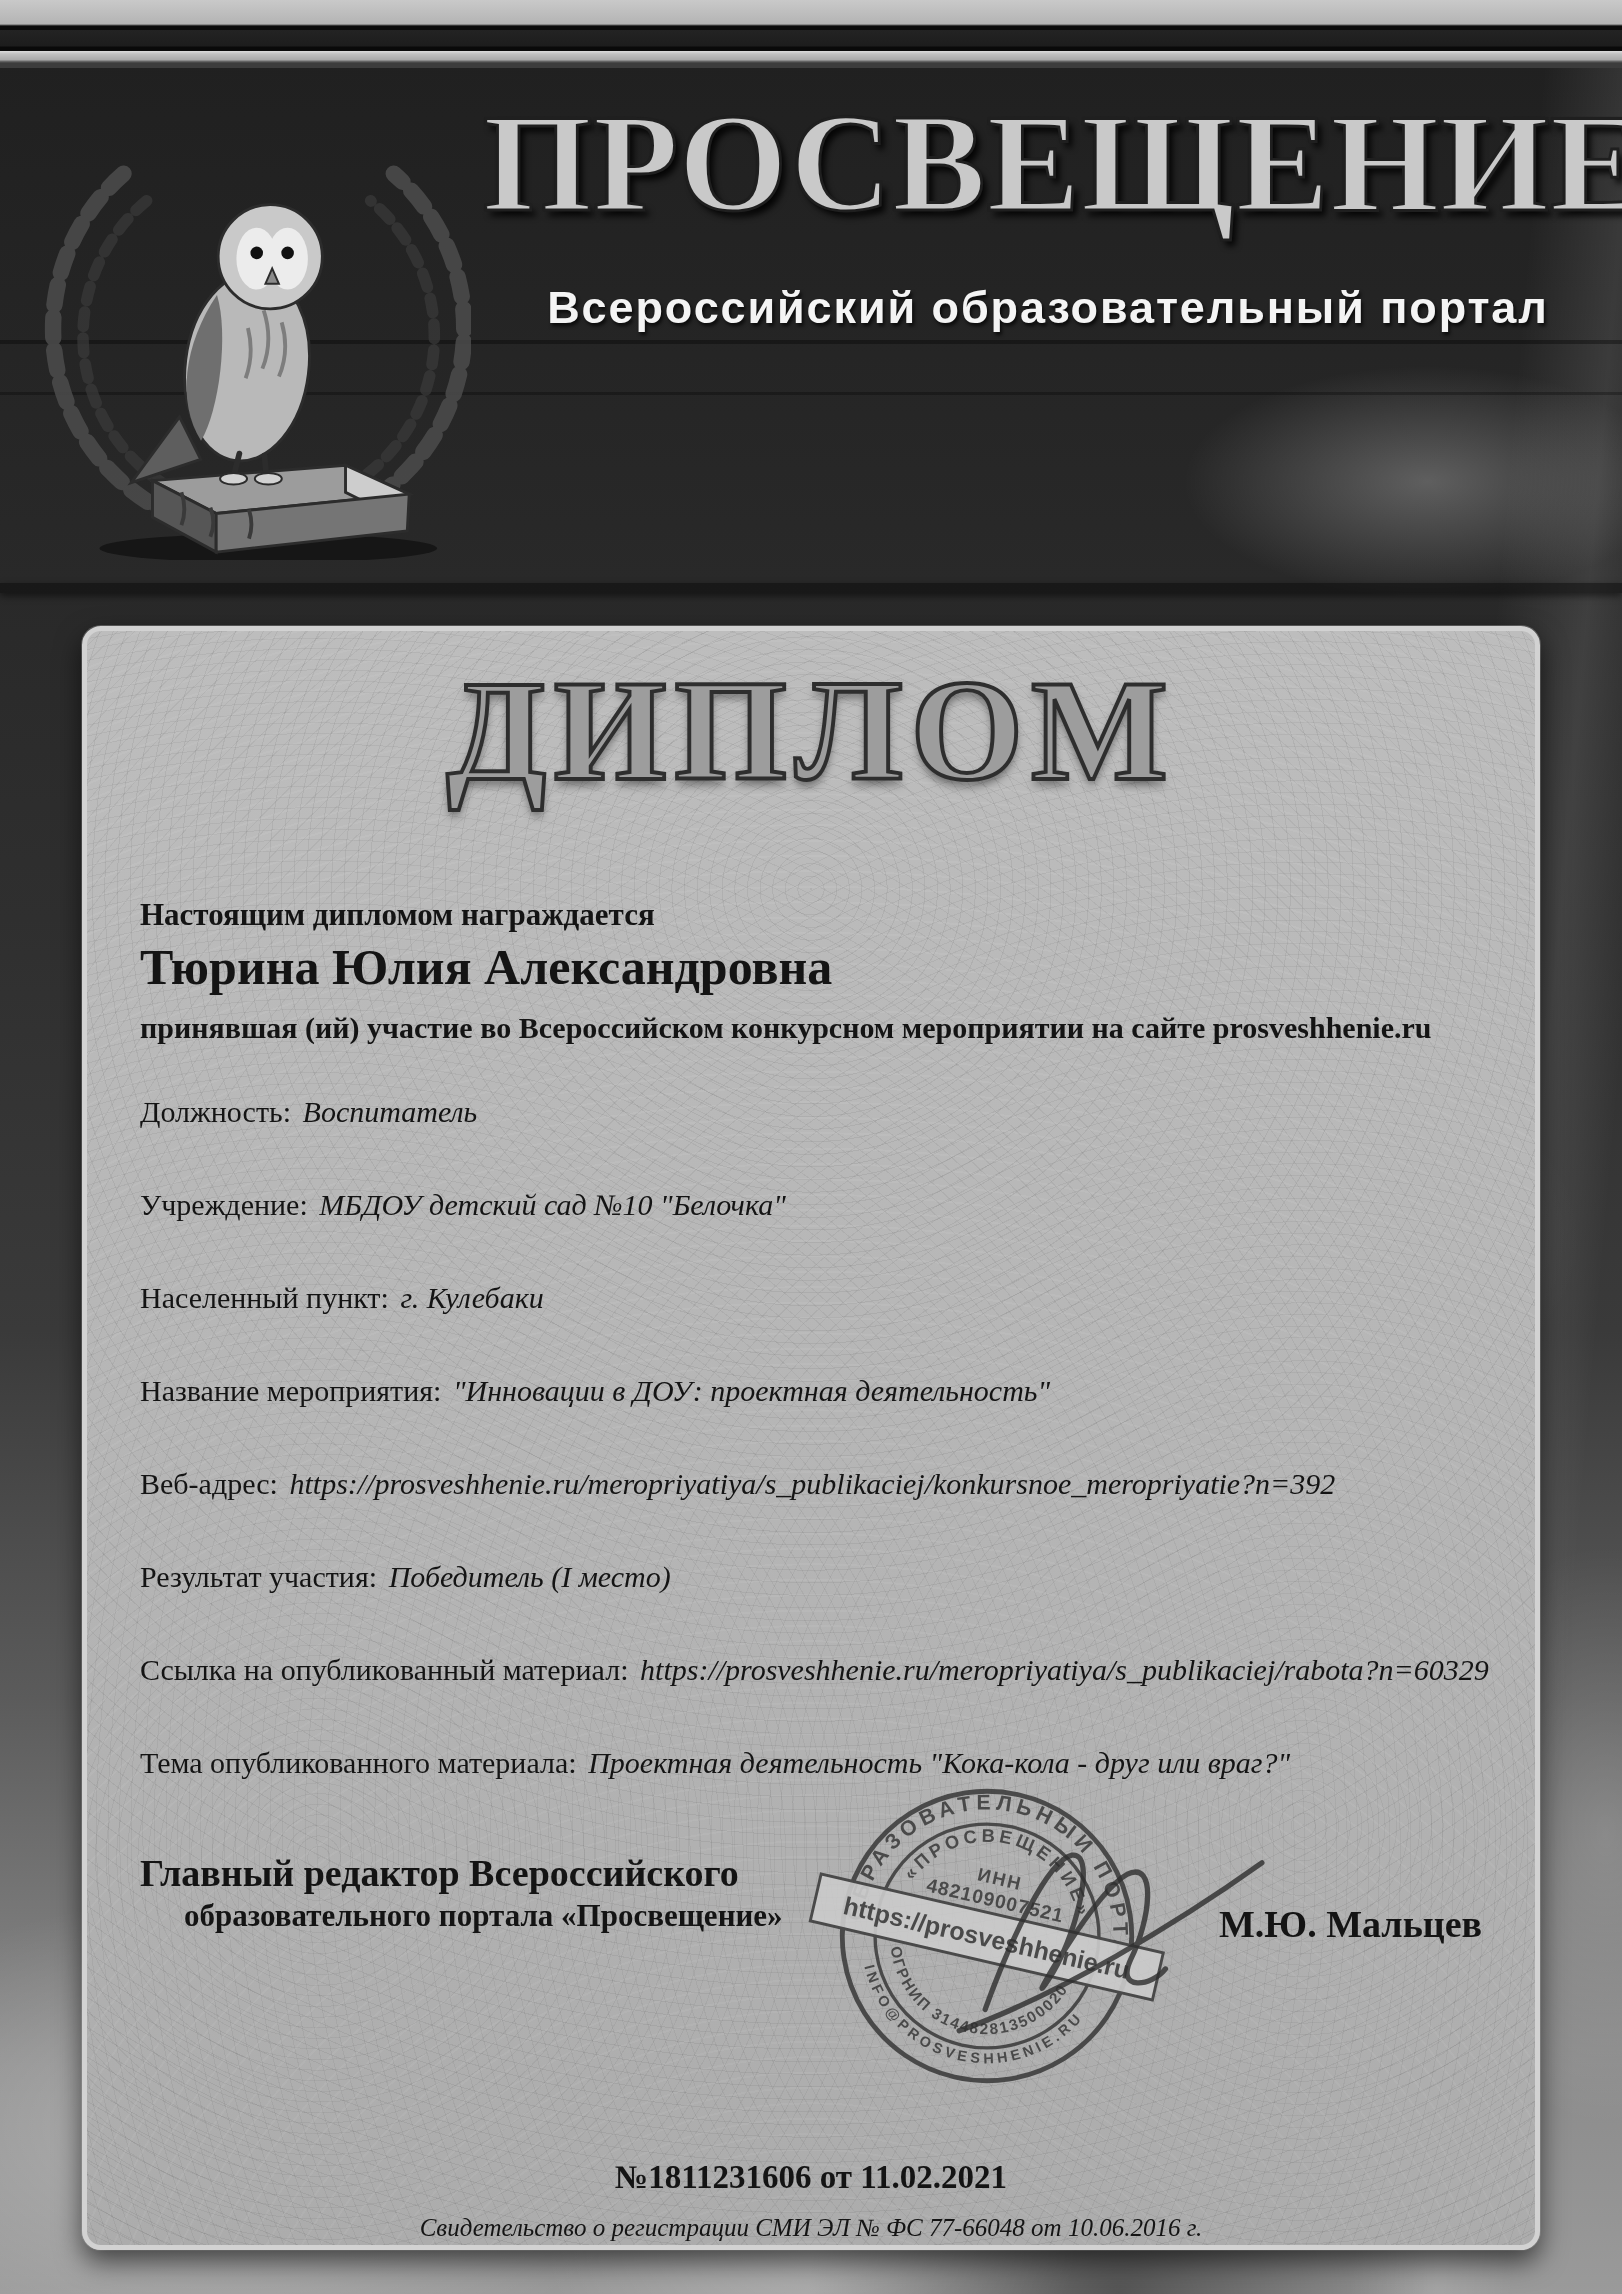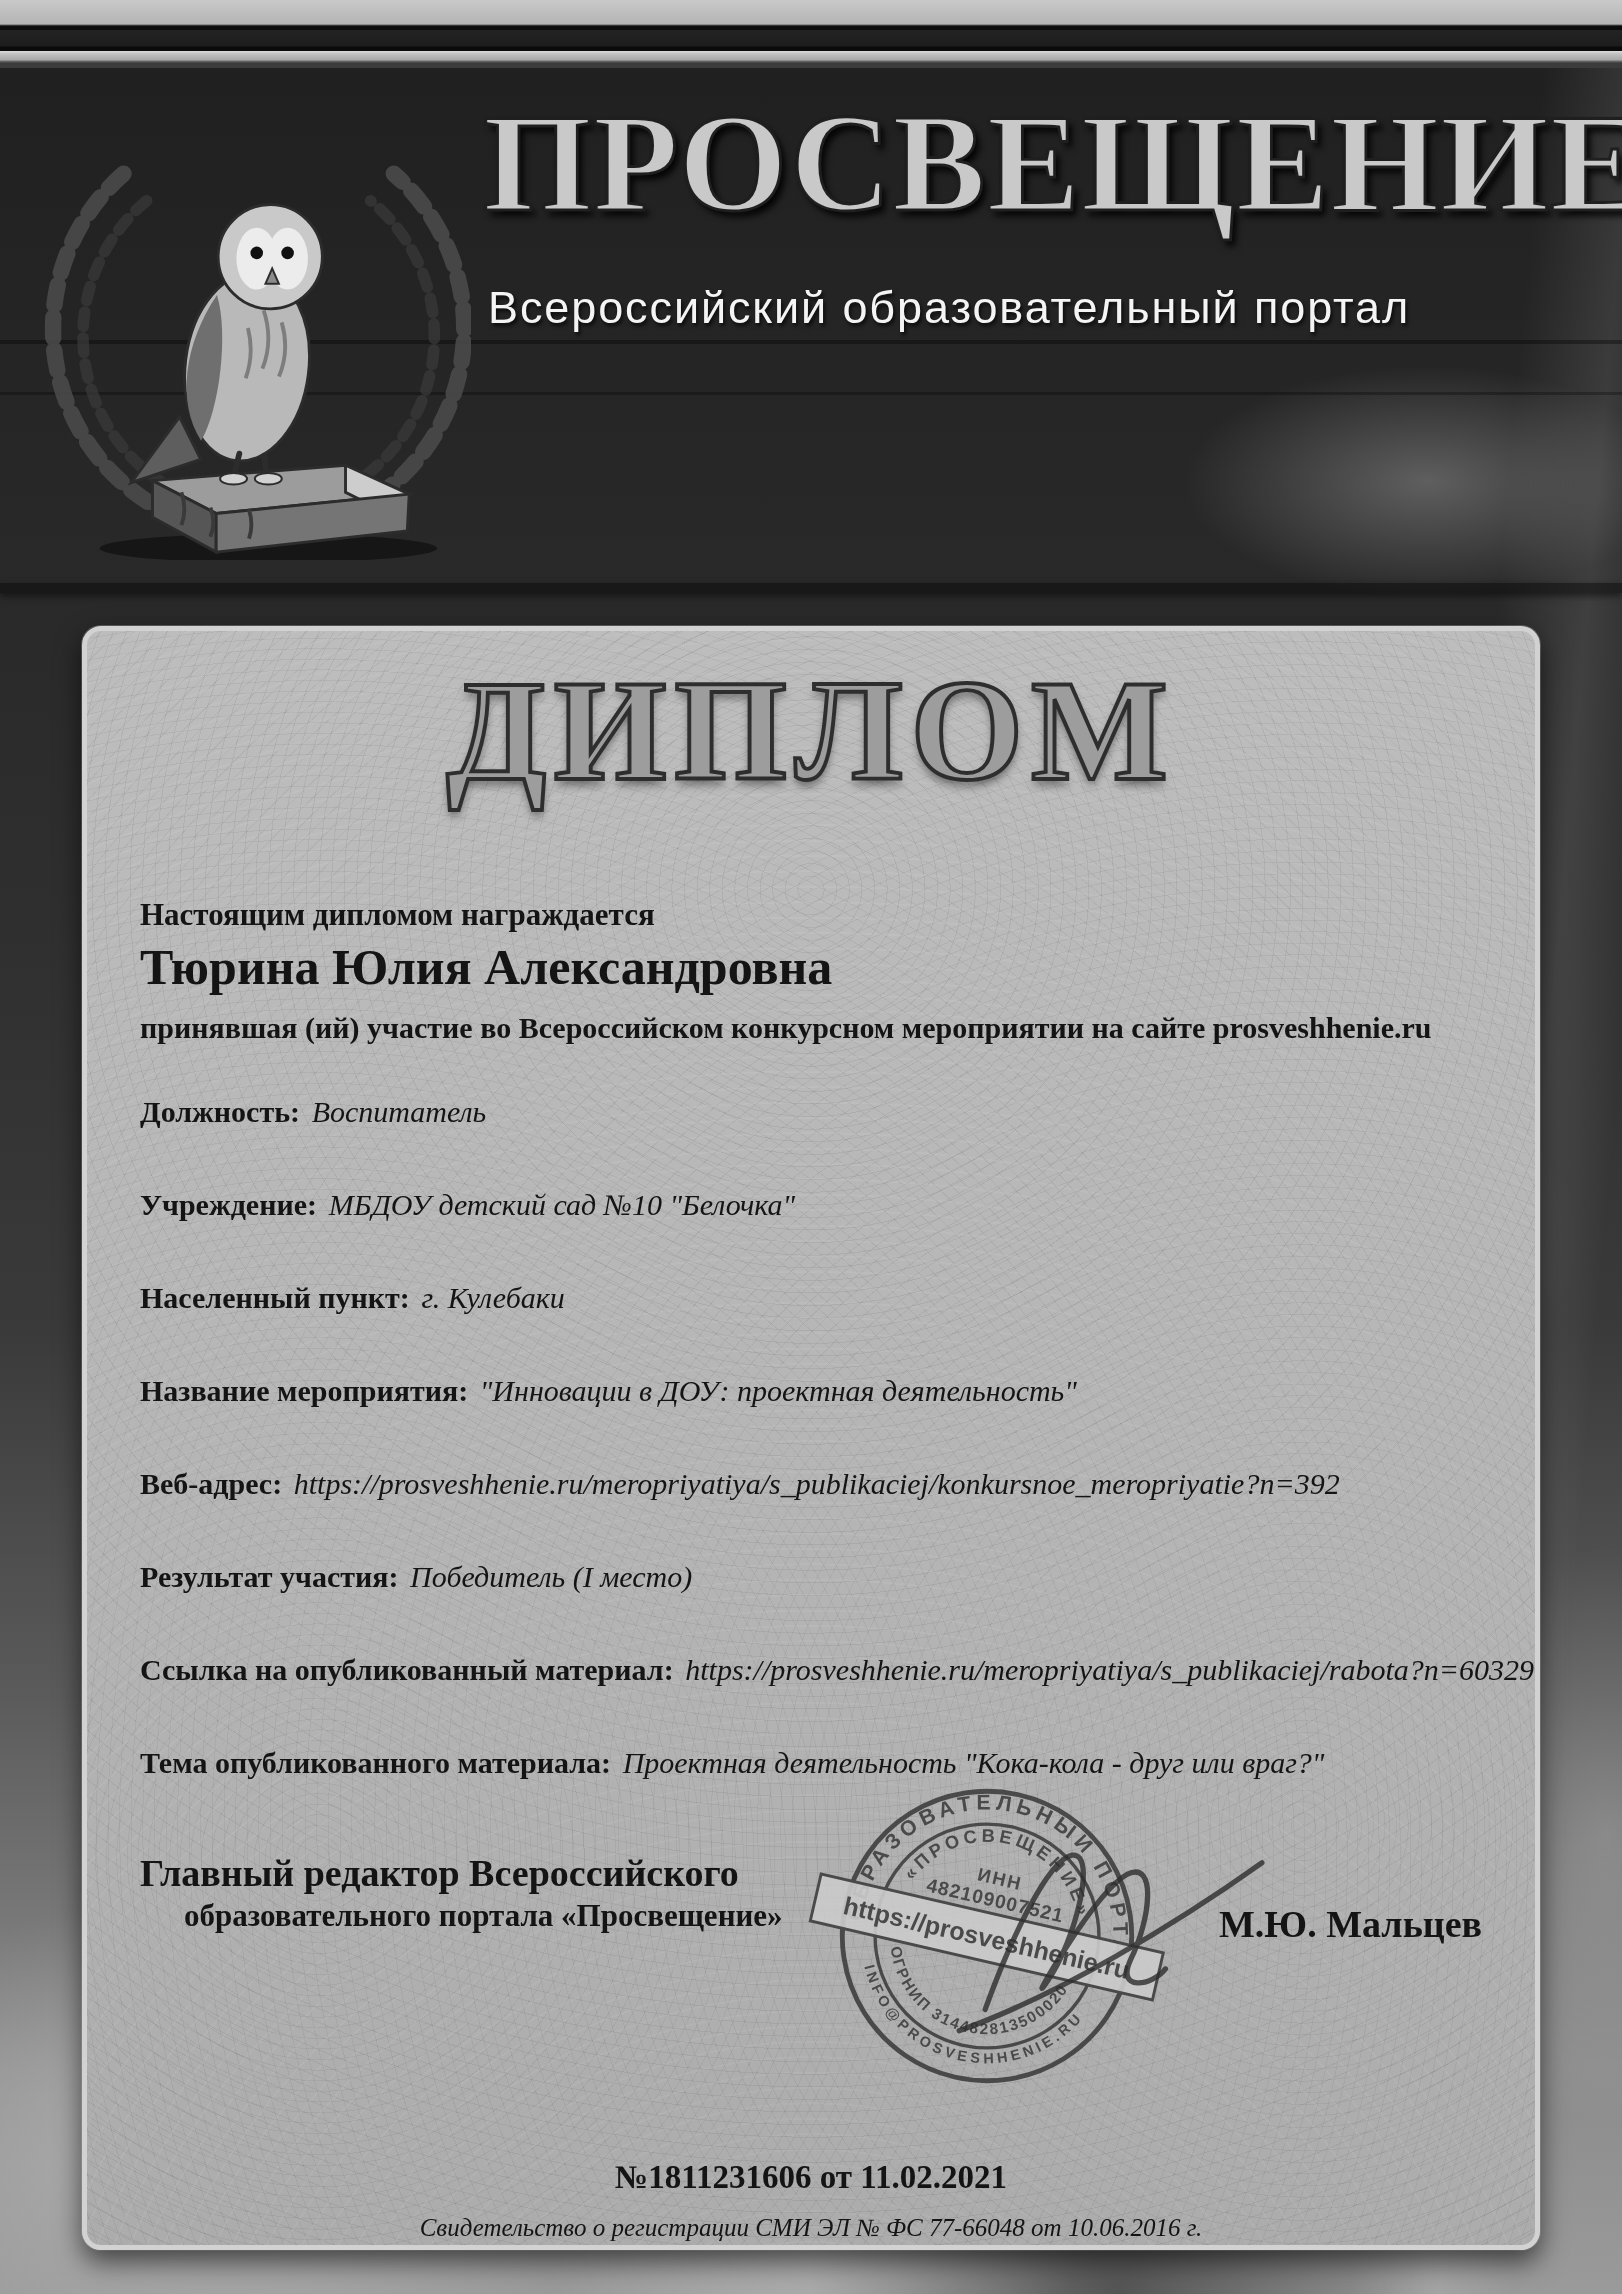--- a/index.html
+++ b/index.html
@@ -31,22 +31,22 @@
 
   
   .portal-title{
     position:absolute;left:483px;top:89px;width:1120px;text-align:center;
     font-weight:700;font-size:140px;line-height:1.05;letter-spacing:1px;
     color:#c9c9c9;-webkit-text-stroke:2.9px #1f1f1f;
     text-shadow:4.8px 5.8px 6.8px rgba(0,0,0,.85),0 0 1.9px #000;
     white-space:nowrap;
   }
   .portal-subtitle{
-    position:absolute;left:488px;top:282px;width:1120px;
-    font-family:"Liberation Sans",sans-serif;font-weight:400;font-size:45px;
+    position:absolute;left:488px;top:282px;width:1120px;text-align:center;
+    font-family:"Liberation Sans",sans-serif;font-weight:700;font-size:45px;
     letter-spacing:1.9px;color:#f4f4f4;text-shadow:1.9px 2.9px 3.9px rgba(0,0,0,.7);
     white-space:nowrap;
   }
   .logo{position:absolute;left:27px;top:77px;width:444px;height:483px;}
 
   
   .panel{
     position:absolute;left:82px;top:626px;width:1458px;height:1624px;
     box-sizing:border-box;border:5.8px solid #d2d2d2;border-radius:19px;
     background:linear-gradient(180deg,#bdbdbd 0%,#b5b5b5 55%,#acacac 100%);
@@ -66,21 +66,21 @@
     color:#9d9d9d;-webkit-text-stroke:3.9px #2e2e2e;
     text-shadow:0 5.8px 8.7px rgba(0,0,0,.45),0 -1.9px 0 rgba(255,255,255,.4);
     white-space:nowrap;
   }
   .award-intro{position:absolute;left:53px;top:266px;font-weight:700;font-size:31px;}
   .recipient-name{position:absolute;left:53px;top:307px;font-weight:700;font-size:50px;}
   .participation-line{position:absolute;left:53px;top:380px;font-weight:700;font-size:30px;white-space:nowrap;}
 
   .fields{position:absolute;left:53px;top:463px;right:39px;}
   .field-row{font-size:30px;line-height:35px;margin-bottom:58px;white-space:nowrap;}
-  .field-label{font-weight:700;}
+  .field-label{font-weight:400;}
   .field-value{font-style:italic;margin-left:11.6px;}
 
   .editor-line1{position:absolute;left:53px;top:1220px;font-weight:700;font-size:38px;}
   .editor-line2{position:absolute;left:97px;top:1267px;font-weight:700;font-size:31px;}
   .signature-name{position:absolute;left:1132px;top:1271px;font-weight:700;font-size:38px;white-space:nowrap;}
 
   .stamp-wrap{position:absolute;left:736px;top:1141px;width:328px;height:328px;transform:rotate(13deg);opacity:.88;}
   .stamp-wrap svg{overflow:visible;}
   .stamp-text{font-family:"Liberation Sans",sans-serif;font-weight:700;fill:#3c3c3c;}
   .scribble{position:absolute;left:864px;top:1176px;width:319px;height:241px;}

